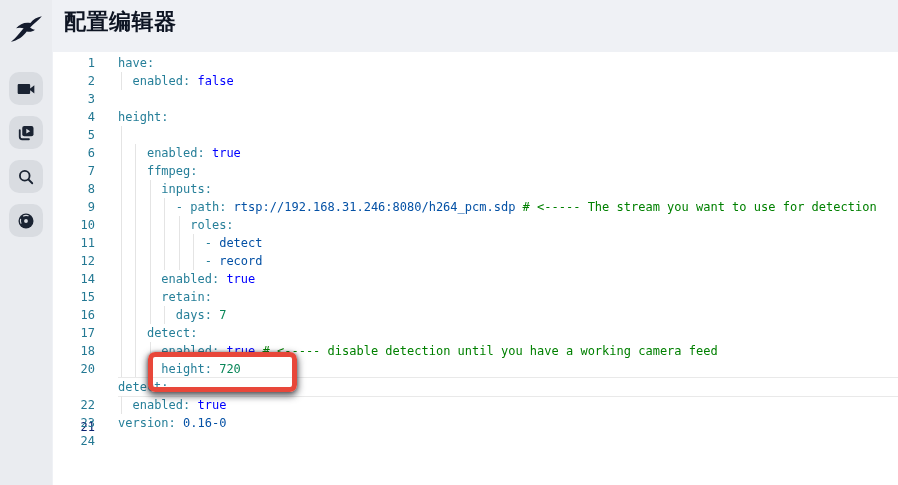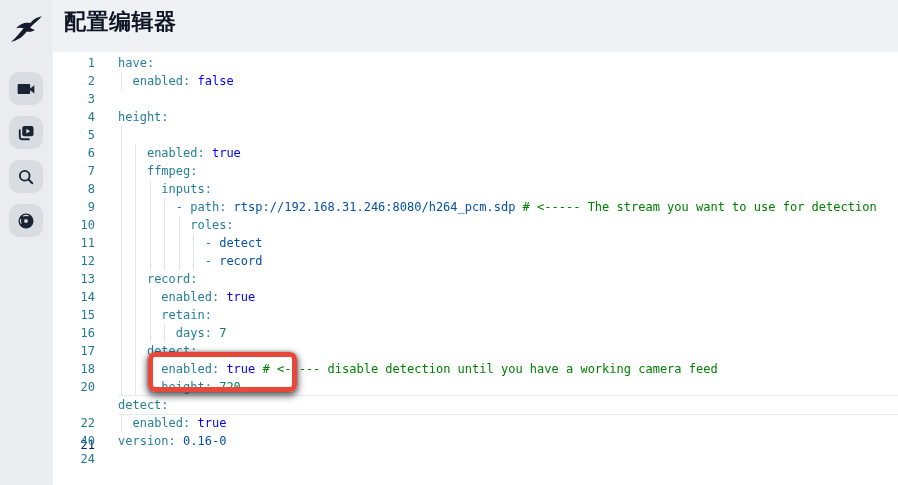--- a/index.html
+++ b/index.html
@@ -116,27 +116,26 @@
       <div class="line"><span class="ln">3</span><span class="lc"><span class="code"></span></span></div>
       <div class="line"><span class="ln">4</span><span class="lc"><span class="code"><span class="t-key">height:</span></span></span></div>
       <div class="line"><span class="ln">5</span><span class="lc"><i class="guide" style="left: calc(0ch + 3px);"></i></span></div>
       <div class="line"><span class="ln">6</span><span class="lc"><i class="guide" style="left: calc(0ch + 3px);"></i><i class="guide" style="left: calc(2ch + 3px);"></i><span class="code">    <span class="t-key">enabled:</span><span class="t-plain"> </span><span class="t-kw">true</span></span></span></div>
       <div class="line"><span class="ln">7</span><span class="lc"><i class="guide" style="left: calc(0ch + 3px);"></i><i class="guide" style="left: calc(2ch + 3px);"></i><span class="code">    <span class="t-key">ffmpeg:</span></span></span></div>
       <div class="line"><span class="ln">8</span><span class="lc"><i class="guide" style="left: calc(0ch + 3px);"></i><i class="guide" style="left: calc(2ch + 3px);"></i><i class="guide" style="left: calc(4ch + 3px);"></i><span class="code">      <span class="t-key">inputs:</span></span></span></div>
       <div class="line"><span class="ln">9</span><span class="lc"><i class="guide" style="left: calc(0ch + 3px);"></i><i class="guide" style="left: calc(2ch + 3px);"></i><i class="guide" style="left: calc(4ch + 3px);"></i><i class="guide" style="left: calc(6ch + 3px);"></i><span class="code">        <span class="t-dash">- </span><span class="t-key">path:</span><span class="t-plain"> </span><span class="t-str">rtsp://192.168.31.246:8080/h264_pcm.sdp</span><span class="t-plain"> </span><span class="t-cmt"># &lt;----- The stream you want to use for detection</span></span></span></div>
       <div class="line"><span class="ln">10</span><span class="lc"><i class="guide" style="left: calc(0ch + 3px);"></i><i class="guide" style="left: calc(2ch + 3px);"></i><i class="guide" style="left: calc(4ch + 3px);"></i><i class="guide" style="left: calc(6ch + 3px);"></i><i class="guide" style="left: calc(8ch + 3px);"></i><span class="code">          <span class="t-key">roles:</span></span></span></div>
       <div class="line"><span class="ln">11</span><span class="lc"><i class="guide" style="left: calc(0ch + 3px);"></i><i class="guide" style="left: calc(2ch + 3px);"></i><i class="guide" style="left: calc(4ch + 3px);"></i><i class="guide" style="left: calc(6ch + 3px);"></i><i class="guide" style="left: calc(8ch + 3px);"></i><i class="guide" style="left: calc(10ch + 3px);"></i><span class="code">            <span class="t-dash">- </span><span class="t-str">detect</span></span></span></div>
       <div class="line"><span class="ln">12</span><span class="lc"><i class="guide" style="left: calc(0ch + 3px);"></i><i class="guide" style="left: calc(2ch + 3px);"></i><i class="guide" style="left: calc(4ch + 3px);"></i><i class="guide" style="left: calc(6ch + 3px);"></i><i class="guide" style="left: calc(8ch + 3px);"></i><i class="guide" style="left: calc(10ch + 3px);"></i><span class="code">            <span class="t-dash">- </span><span class="t-str">record</span></span></span></div>
-      <div class="line"><span class="ln">13</span><span class="lc"><i class="guide" style="left: calc(0ch + 3px);"></i><i class="guide" style="left: calc(2ch + 3px);"></i><span class="code">    <span class="t-key">record:</span></span></span></div>
       <div class="line"><span class="ln">14</span><span class="lc"><i class="guide" style="left: calc(0ch + 3px);"></i><i class="guide" style="left: calc(2ch + 3px);"></i><i class="guide" style="left: calc(4ch + 3px);"></i><span class="code">      <span class="t-key">enabled:</span><span class="t-plain"> </span><span class="t-kw">true</span></span></span></div>
       <div class="line"><span class="ln">15</span><span class="lc"><i class="guide" style="left: calc(0ch + 3px);"></i><i class="guide" style="left: calc(2ch + 3px);"></i><i class="guide" style="left: calc(4ch + 3px);"></i><span class="code">      <span class="t-key">retain:</span></span></span></div>
       <div class="line"><span class="ln">16</span><span class="lc"><i class="guide" style="left: calc(0ch + 3px);"></i><i class="guide" style="left: calc(2ch + 3px);"></i><i class="guide" style="left: calc(4ch + 3px);"></i><i class="guide" style="left: calc(6ch + 3px);"></i><span class="code">        <span class="t-key">days:</span><span class="t-plain"> </span><span class="t-num">7</span></span></span></div>
       <div class="line"><span class="ln">17</span><span class="lc"><i class="guide" style="left: calc(0ch + 3px);"></i><i class="guide" style="left: calc(2ch + 3px);"></i><span class="code">    <span class="t-key">detect:</span></span></span></div>
       <div class="line"><span class="ln">18</span><span class="lc"><i class="guide" style="left: calc(0ch + 3px);"></i><i class="guide" style="left: calc(2ch + 3px);"></i><i class="guide" style="left: calc(4ch + 3px);"></i><span class="code">      <span class="t-key">enabled:</span><span class="t-plain"> </span><span class="t-kw">true</span><span class="t-plain"> </span><span class="t-cmt"># &lt;----- disable detection until you have a working camera feed</span></span></span></div>
       <div class="line"><span class="ln">20</span><span class="lc"><i class="guide" style="left: calc(0ch + 3px);"></i><i class="guide" style="left: calc(2ch + 3px);"></i><i class="guide" style="left: calc(4ch + 3px);"></i><span class="code">      <span class="t-key">height:</span><span class="t-plain"> </span><span class="t-num">720</span></span></span></div>
       <div class="line current"><span class="ln">21</span><span class="lc"><span class="code"><span class="t-key">detect:</span></span></span></div>
       <div class="line"><span class="ln">22</span><span class="lc"><i class="guide" style="left: calc(0ch + 3px);"></i><span class="code">  <span class="t-key">enabled:</span><span class="t-plain"> </span><span class="t-kw">true</span></span></span></div>
-      <div class="line"><span class="ln">40</span><span class="lc"><span class="code"><span class="t-key">version:</span><span class="t-plain"> </span><span class="t-str">0.16-0</span></span></span></div>
+      <div class="line"><span class="ln">23</span><span class="lc"><span class="code"><span class="t-key">version:</span><span class="t-plain"> </span><span class="t-str">0.16-0</span></span></span></div>
       <div class="line"><span class="ln">24</span><span class="lc"><span class="code"></span></span></div>
     </div>
 </div>
 
 <div class="annot-box"></div>
 
 </body></html>

